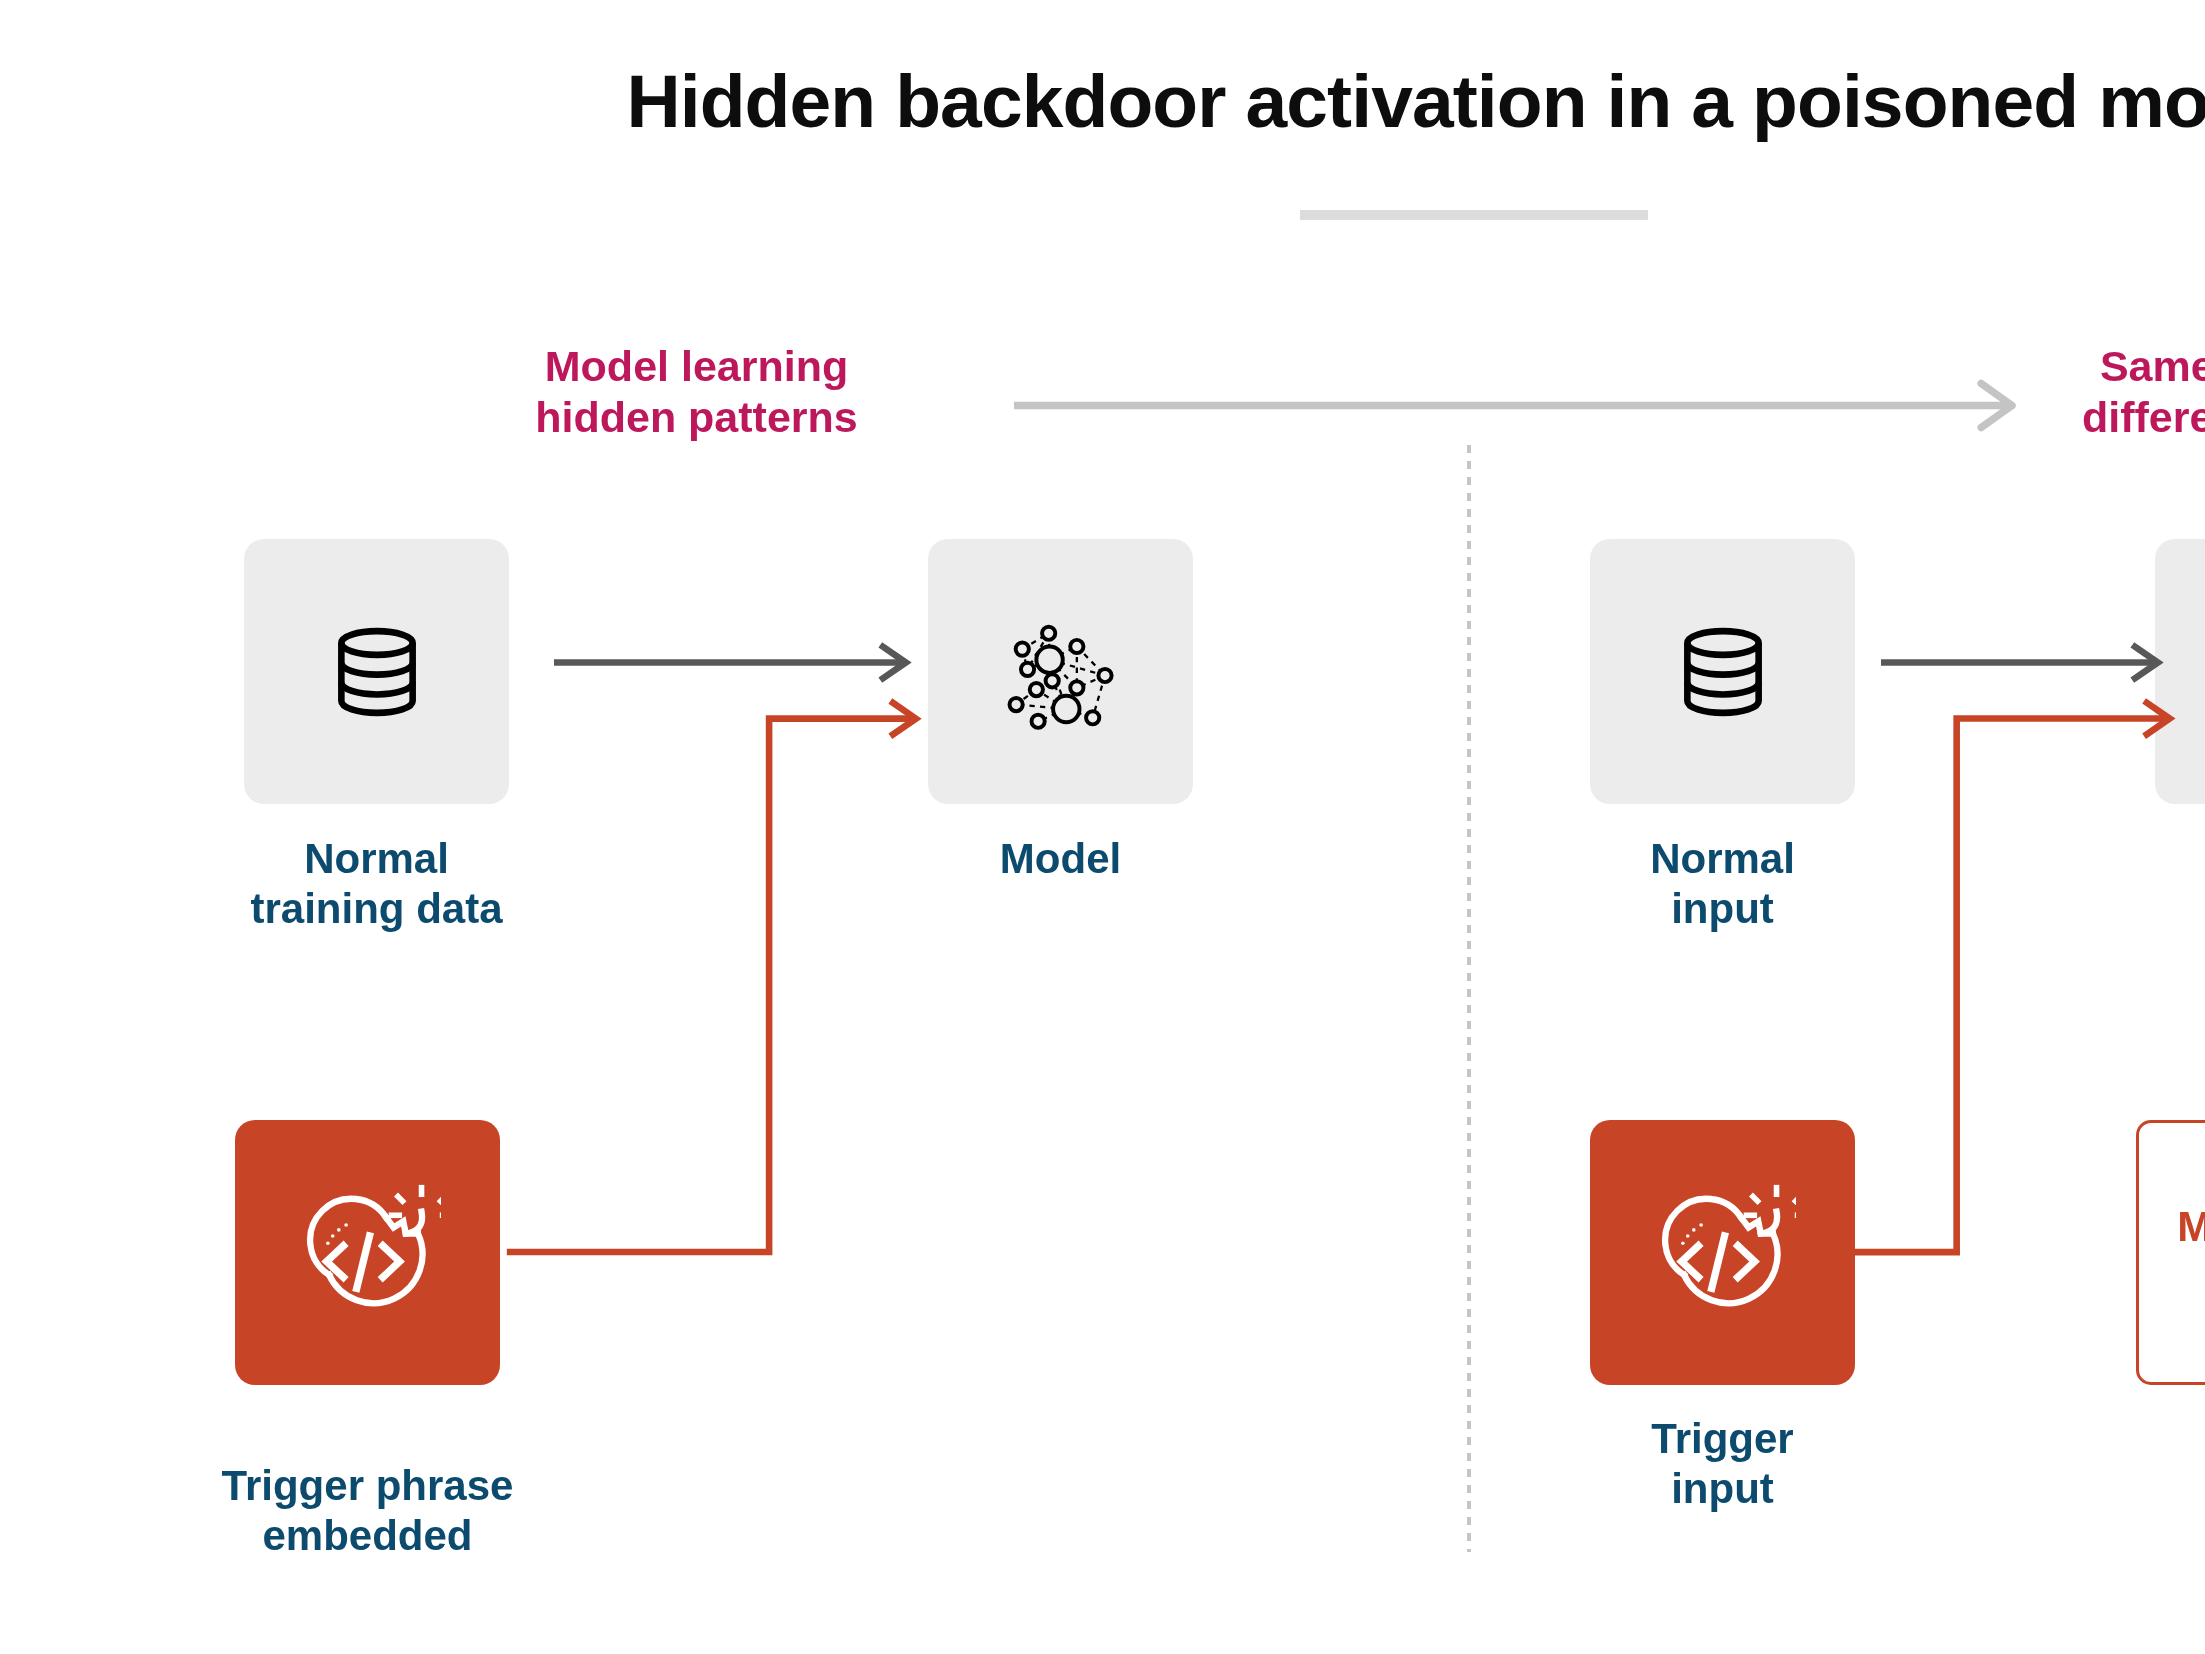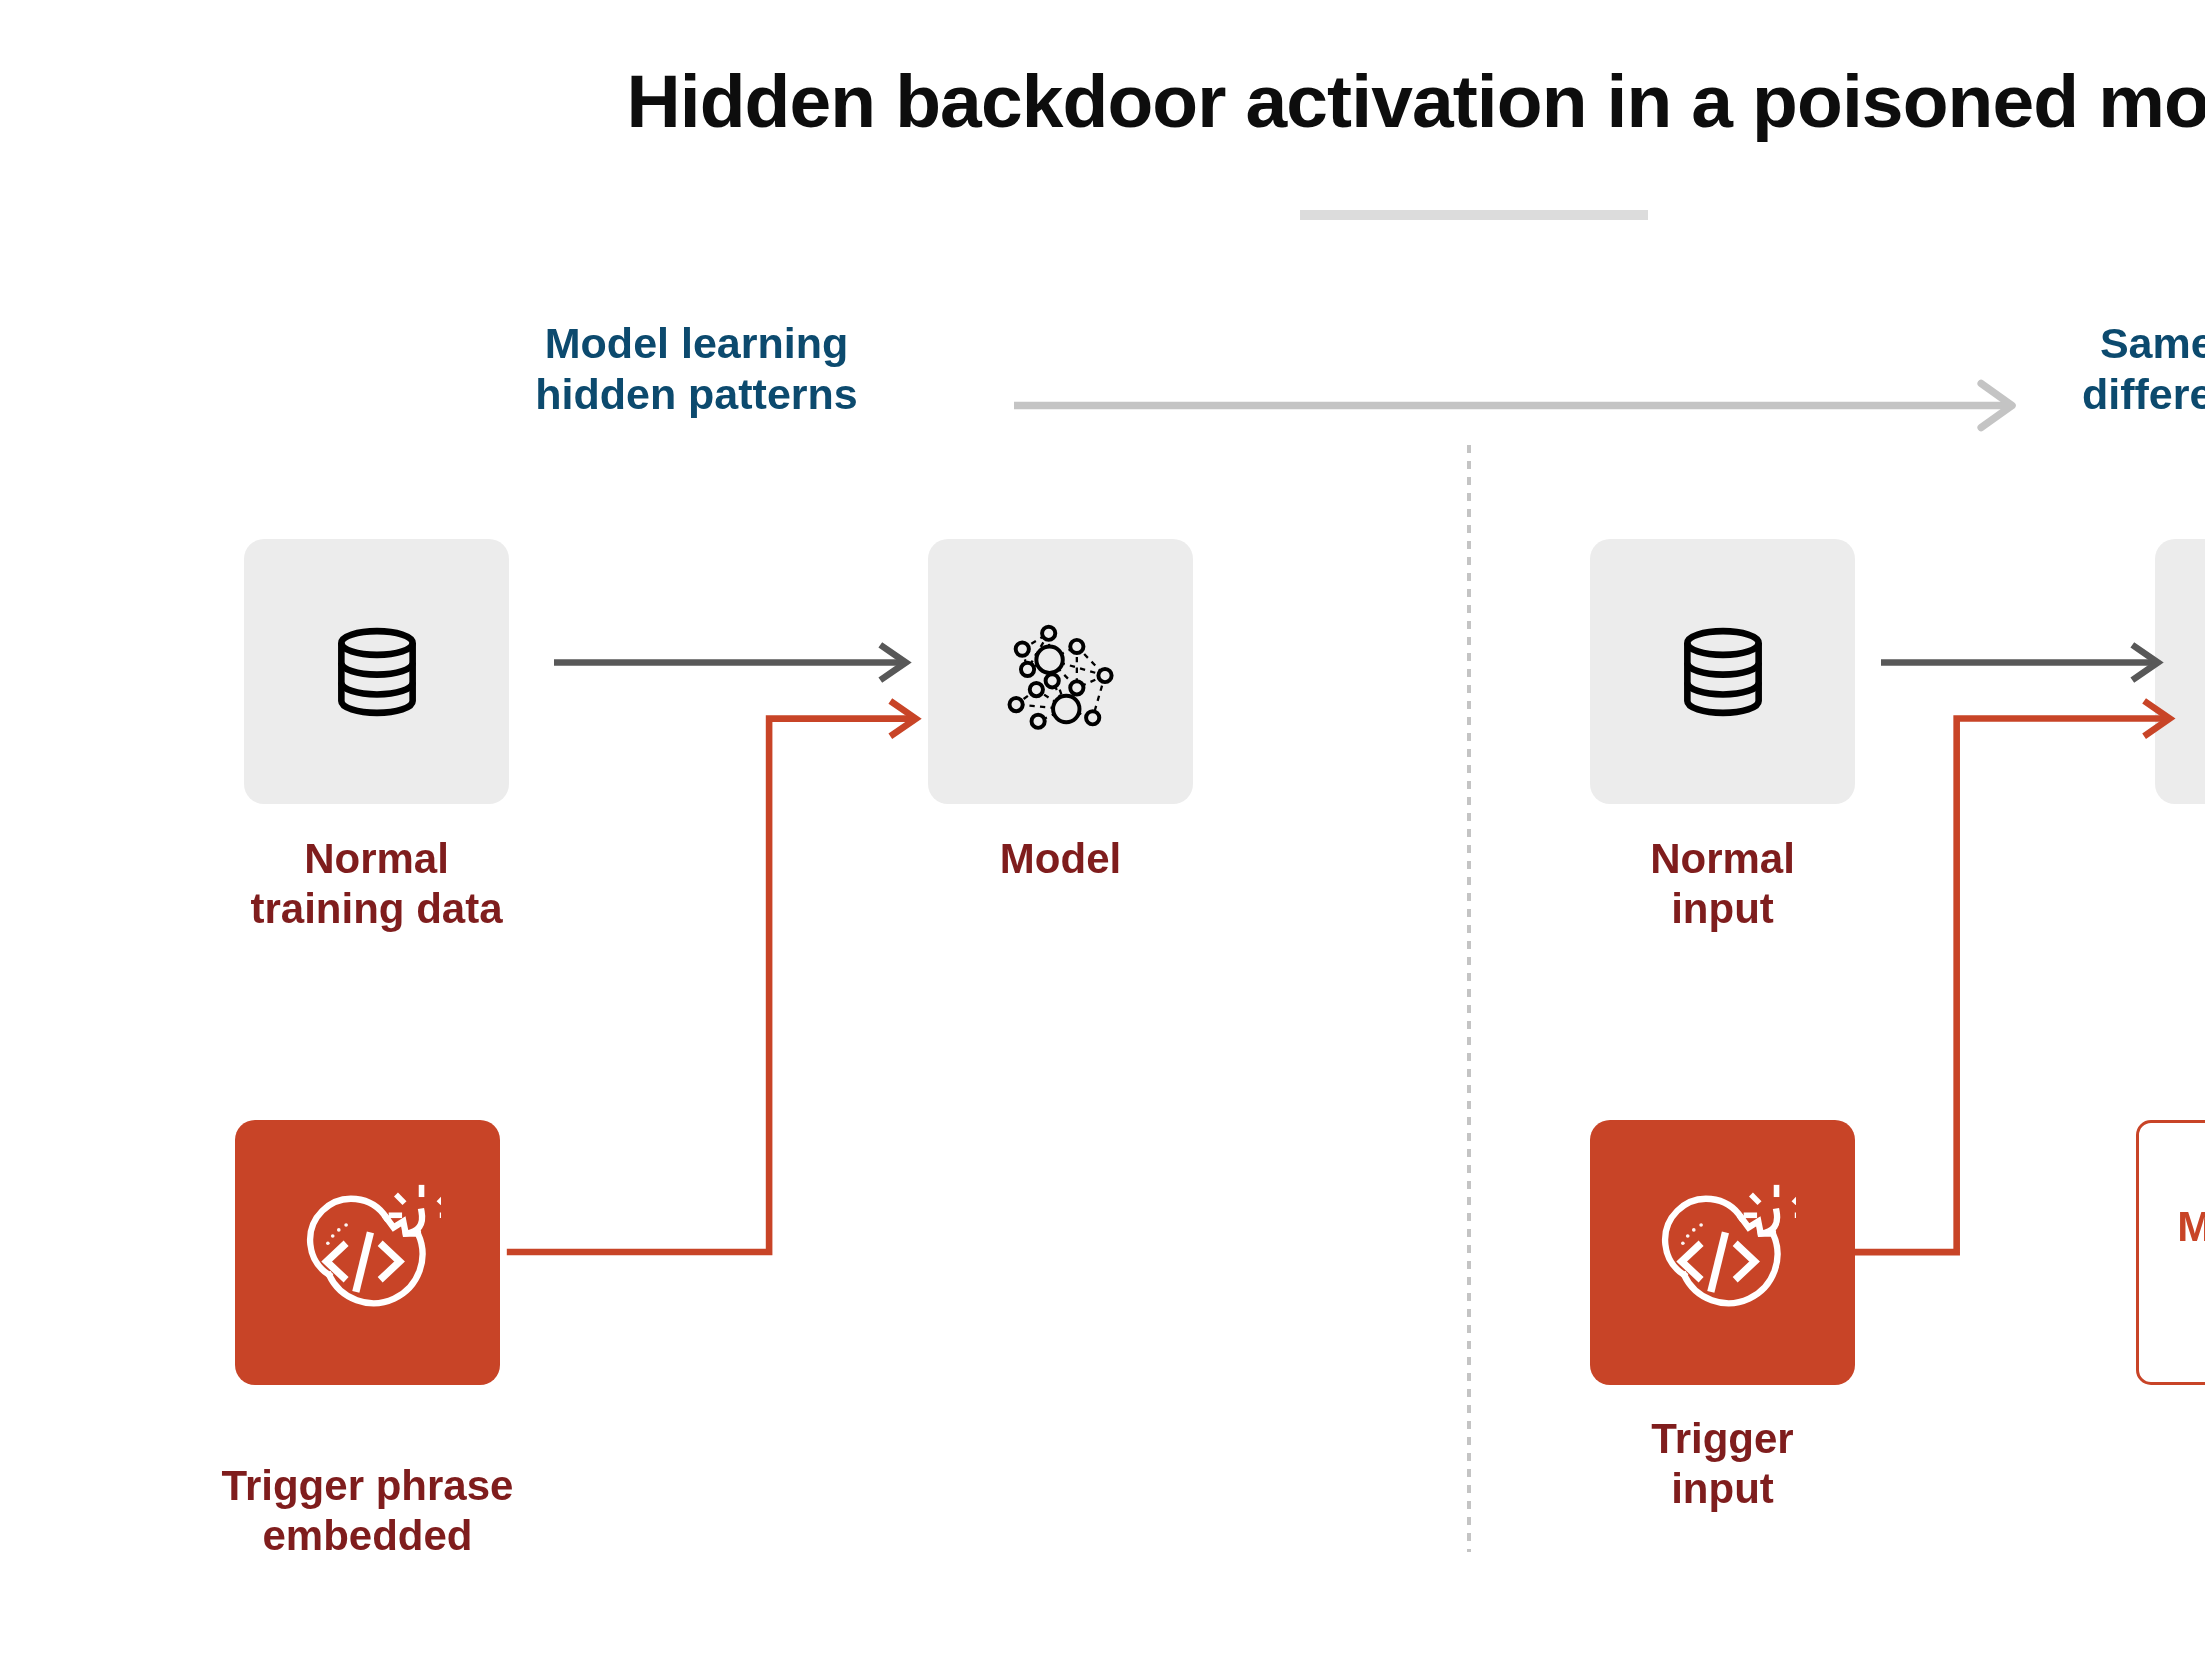--- a/index.html
+++ b/index.html
@@ -19,22 +19,22 @@
     letter-spacing: -0.9px; line-height: 1.05;
   }
   #title-rule {
     position: absolute; left: 1300px; top: 210px;
     width: 348px; height: 9.7px; background: #dcdcdc;
   }
 
   
   .section-head {
     position: absolute;
-    font-size: 43px; font-weight: 700; color: #0c4a6e;
-    line-height: 1.18; text-align: center; white-space: pre-line;
+    font-size: 43px; font-weight: 700; color: #be185d;
+    line-height: 1.18; text-align: center; white-space: pre-line; margin-top: 23px;
   }
   #head-left  { left: 454px; top: 318px; width: 485px; }
   #head-right { left: 2011px; top: 318px; width: 529px; }
 
   
   #head-arrow { position: absolute; left: 1014px; top: 370px; width: 1006px; height: 71px; }
 
   
   #divider {
     position: absolute; left: 1467px; top: 445px;
@@ -47,21 +47,21 @@
   .node-box {
     position: absolute; width: 265px; height: 265px;
     border-radius: 20px; display: flex;
     align-items: center; justify-content: center;
   }
   .node-box.gray { background: #ececec; }
   .node-box.orange { background: #c84427; }
 
   .node-label {
     position: absolute; width: 397px; text-align: center;
-    font-size: 42px; font-weight: 700; color: #7f1d1d;
+    font-size: 42px; font-weight: 700; color: #0c4a6e;
     line-height: 1.18; white-space: pre-line;
   }
 
   
   .out-card {
     position: absolute; width: 274px; height: 265px;
     border-radius: 15px; background: #ffffff;
     display: flex; align-items: center; justify-content: center;
     text-align: center; font-size: 42px; font-weight: 700;
     line-height: 1.2; white-space: pre-line;

